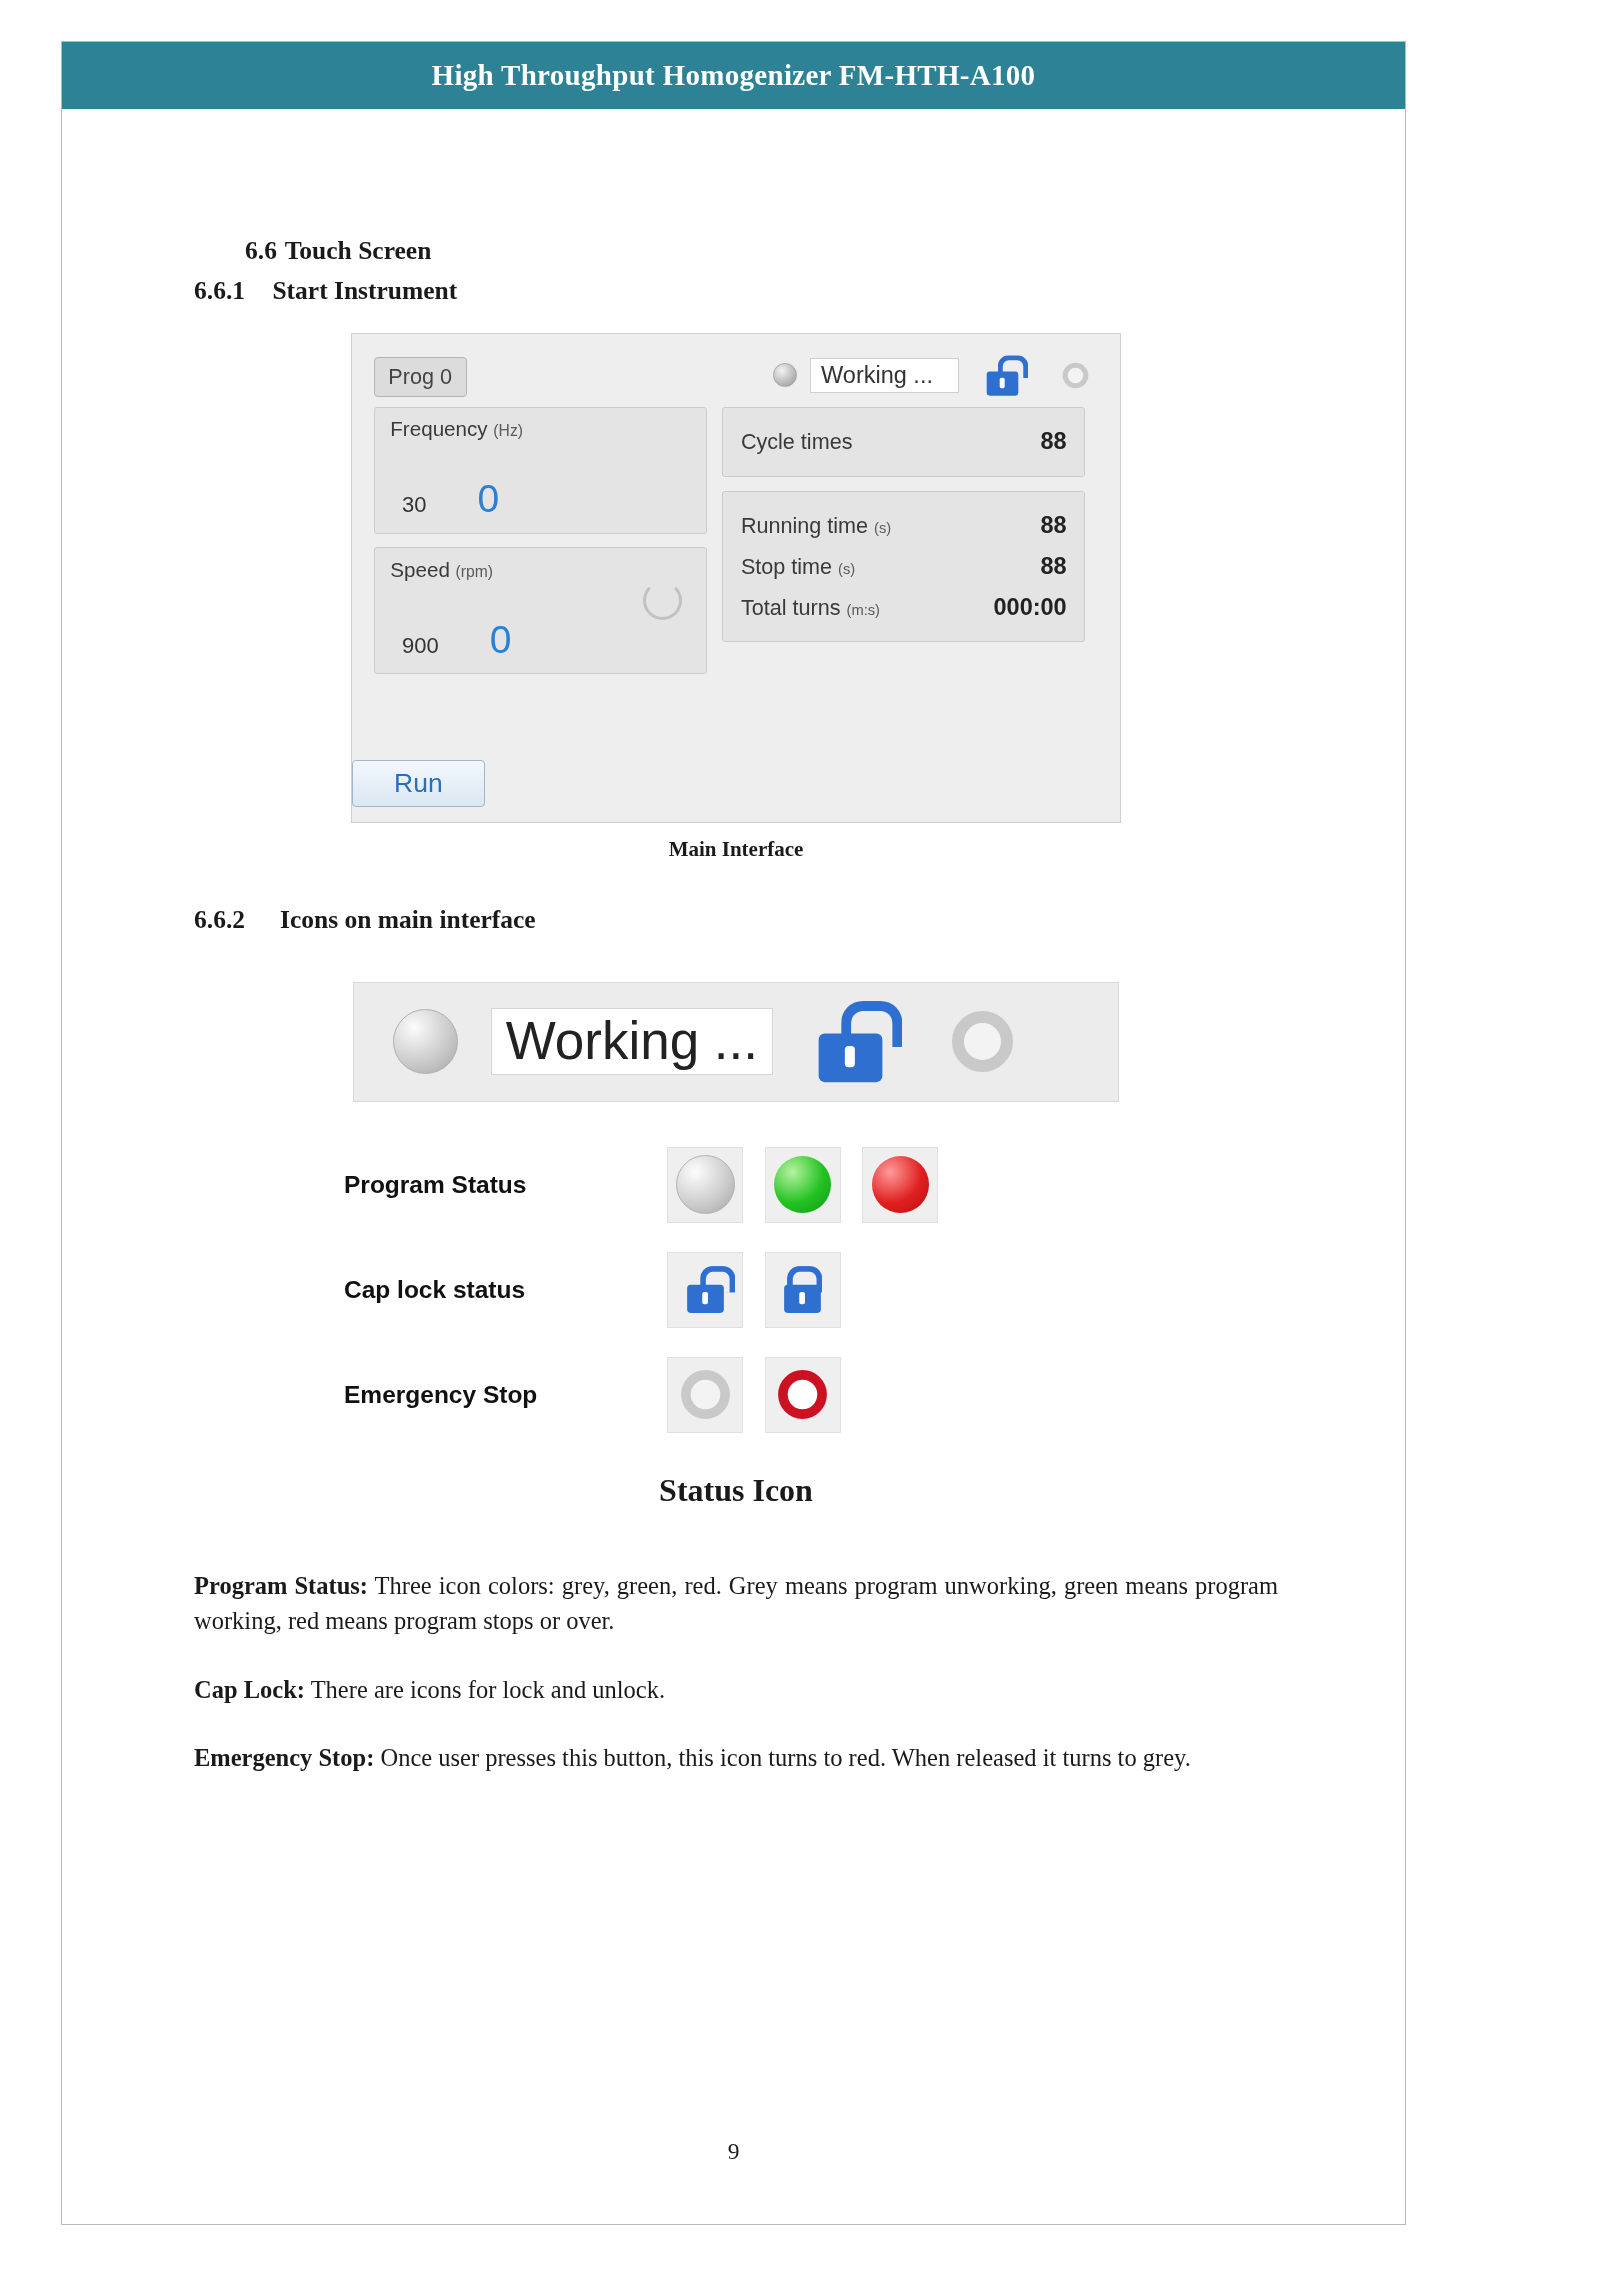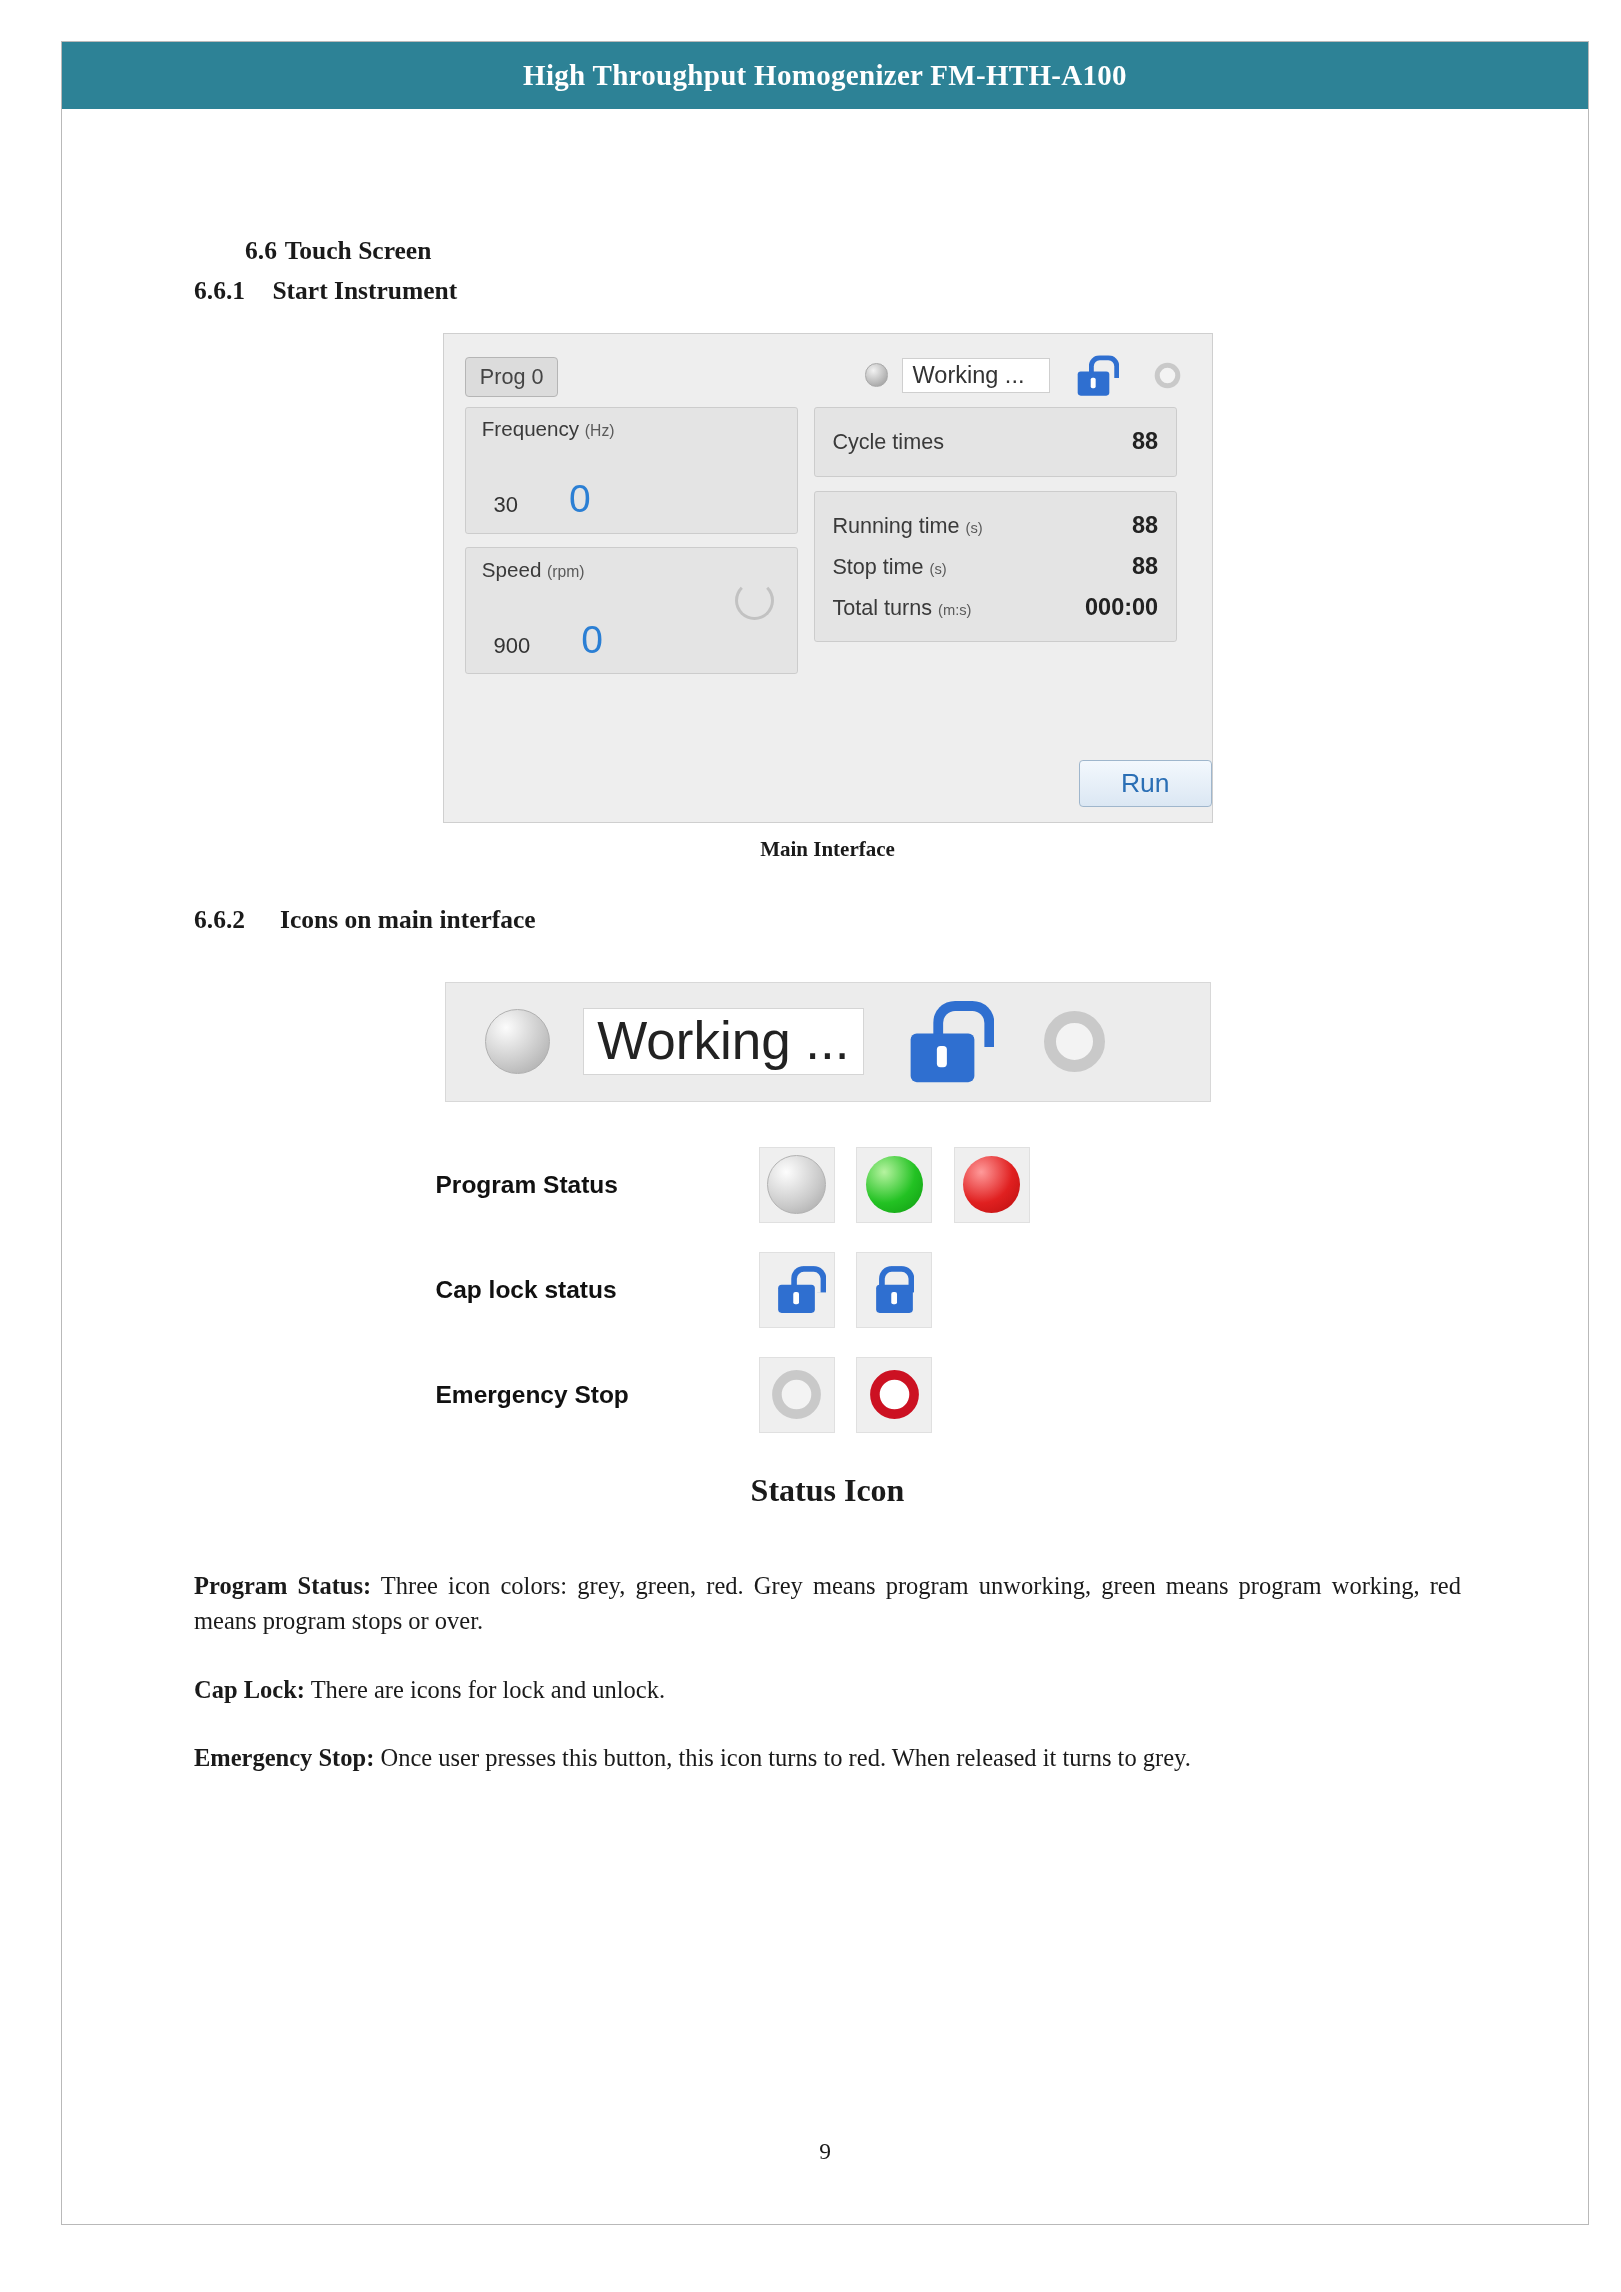--- a/index.html
+++ b/index.html
@@ -12,21 +12,21 @@
     height: 2293px;
     font-family: "Liberation Serif", serif;
     color: #1a1a1a;
     position: relative;
     overflow: hidden;
   }
   .page {
     position: absolute;
     left: 61px;
     top: 41px;
-    width: 1528px;
+    width: 1345px;
     height: 2184px;
     border: 1px solid #b9b9b9;
     background: #ffffff;
     box-sizing: border-box;
   }
   .header-bar {
     position: absolute;
     left: 0;
     top: 0;
     width: 100%;
@@ -184,21 +184,21 @@
     font-size: 21.6px;
     color: #3a3a3a;
     padding: 6.9px 0;
   }
   .kv .v { font-weight: bold; font-size: 23.5px; color: #222; }
   .kv .unit { font-size: 14.7px; color: #5a5a5a; }
   .run-wrap {
     position: absolute;
     left: 0; right: 0; bottom: 15.7px;
     display: flex;
-    justify-content: flex-end;
+    justify-content: flex-start;
   }
   .run-btn {
     background: linear-gradient(#f3f8fd, #dbe7f3);
     border: 1px solid #9fb6cc;
     border-radius: 3.9px;
     color: #2b6fb5;
     font-size: 26.5px;
     padding: 6.9px 41px;
   }
   .caption {

